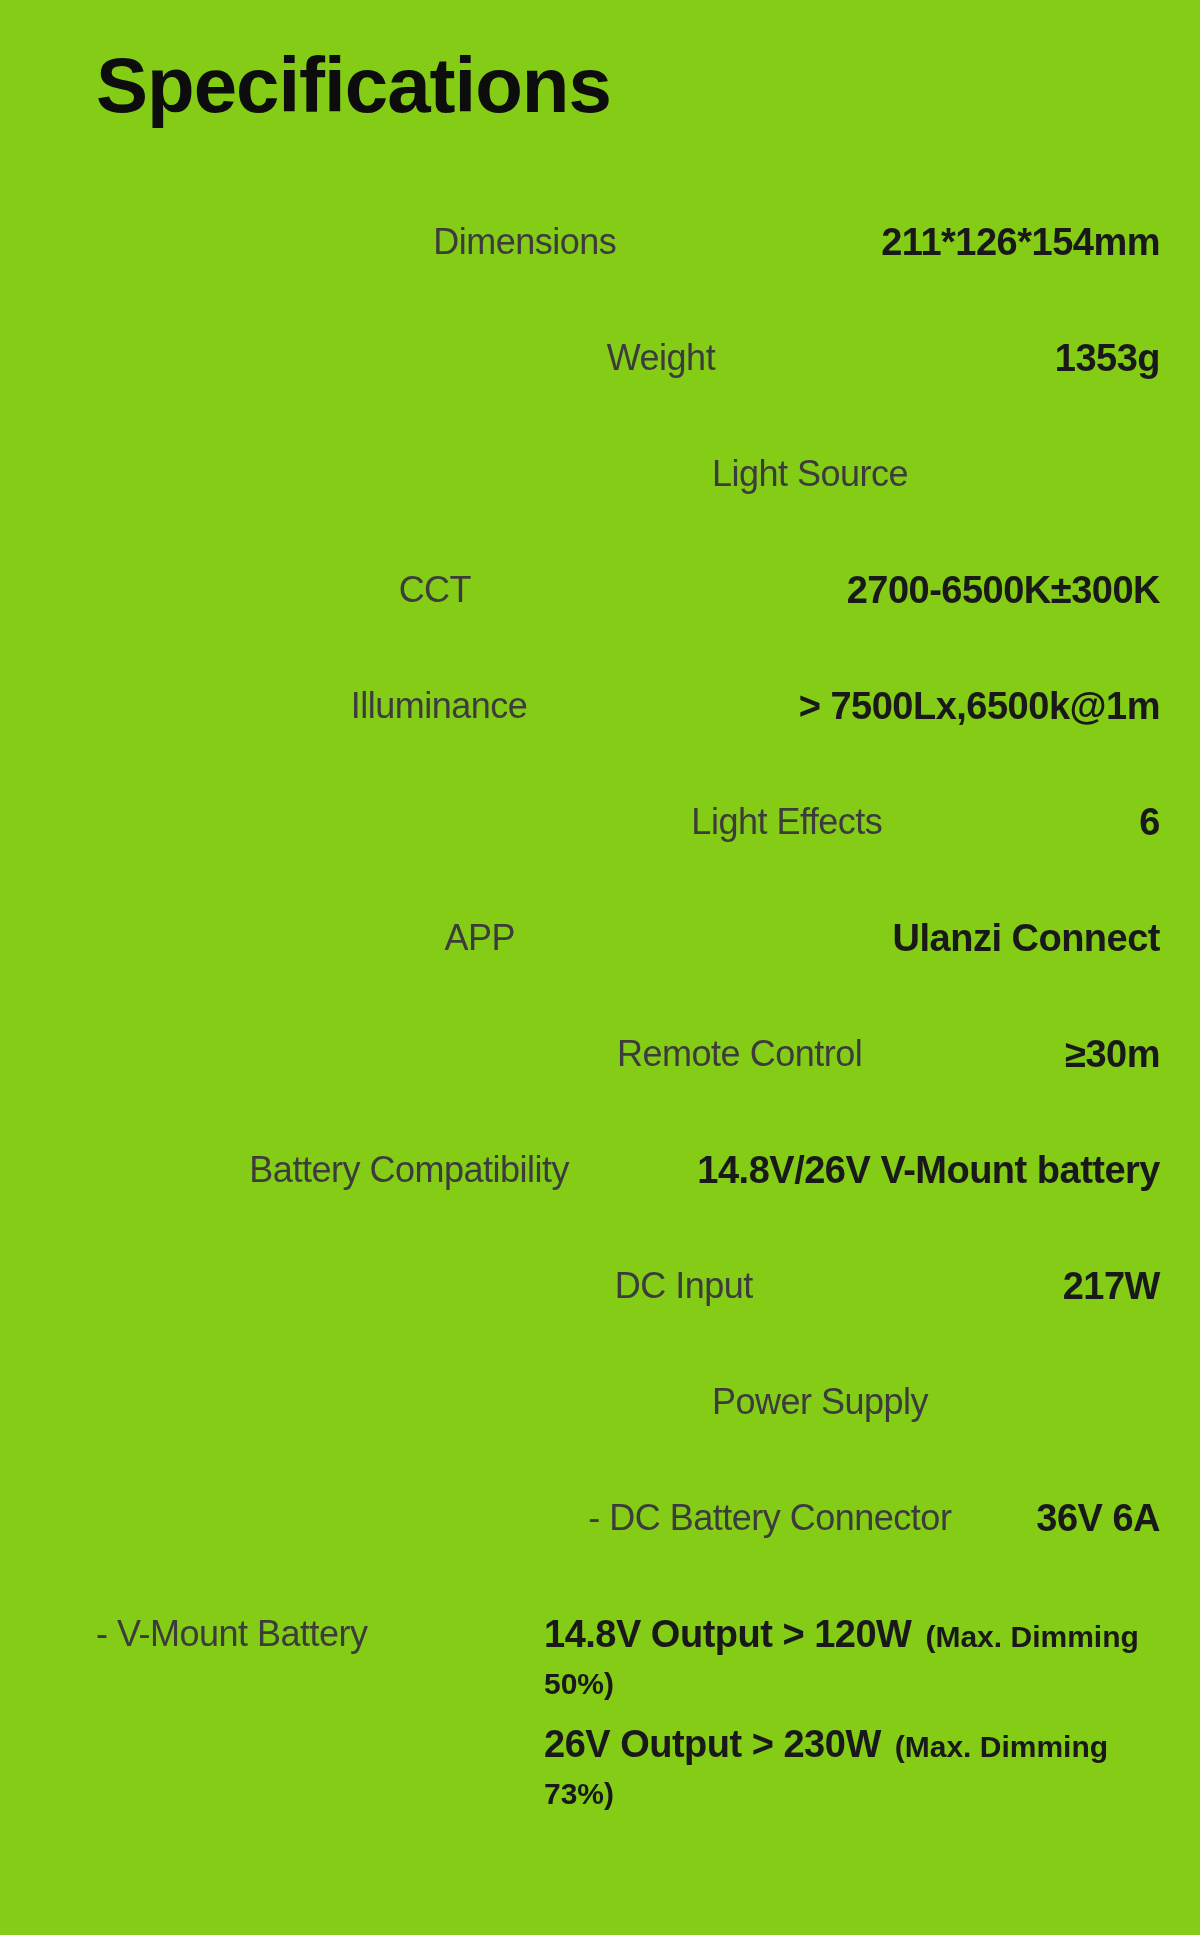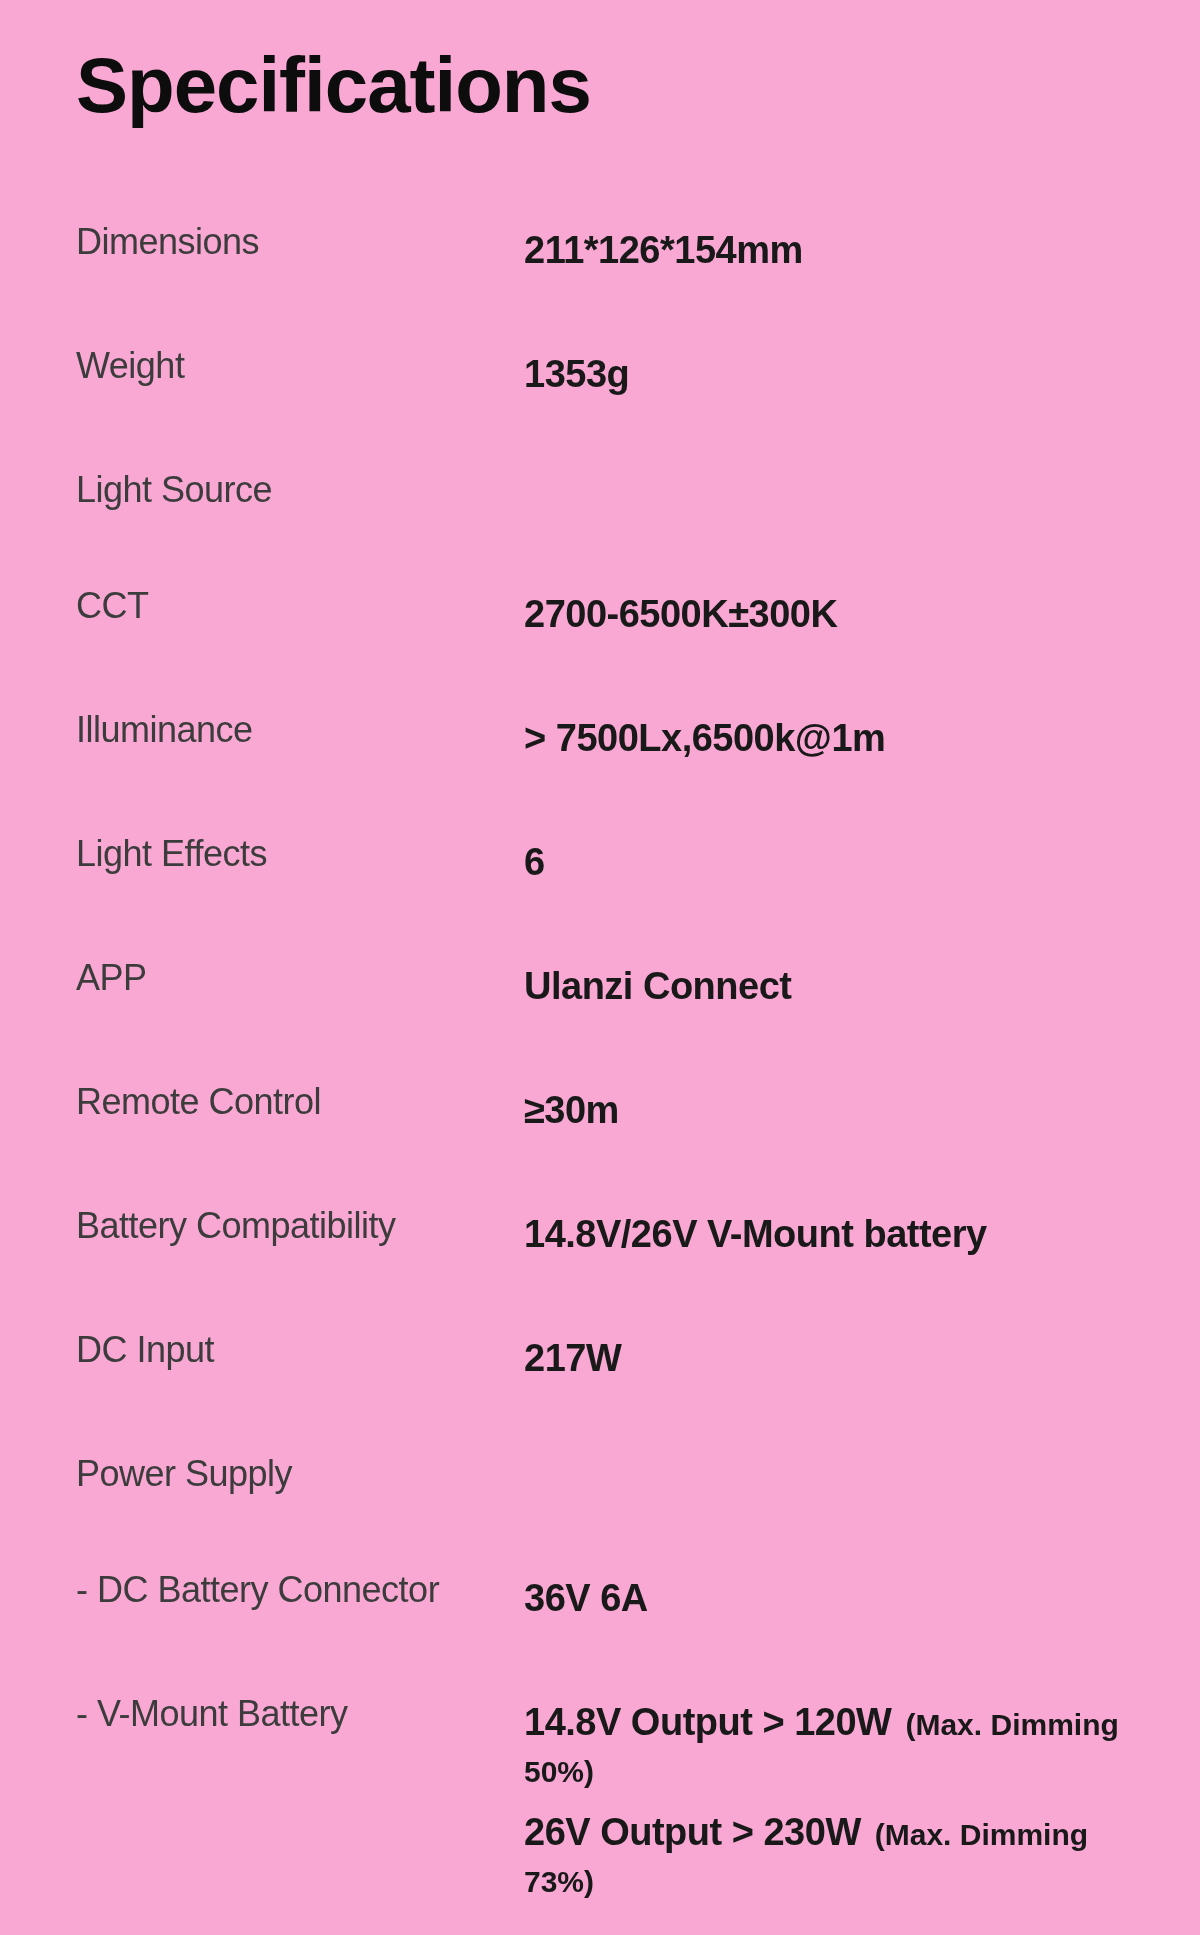--- a/index.html
+++ b/index.html
@@ -5,55 +5,55 @@
   * { margin: 0; padding: 0; box-sizing: border-box; }
   html, body {
     width: 1200px;
     background: #ffffff;
     font-family: "Liberation Sans", "DejaVu Sans", sans-serif;
   }
   .page {
     position: relative;
     width: 1200px;
     height: 1935px;
-    background: #f9a8d4;
+    background: #84cc16;
     overflow: hidden;
-    padding: 46px 40px 0 76px;
+    padding: 46px 40px 0 96px;
   }
   .page-title {
     font-size: 78px;
     font-weight: 700;
     line-height: 1;
     color: #0d0d0d;
     letter-spacing: -1px;
   }
   .spec-table {
     margin-top: 96px;
   }
   .spec-row {
     display: flex;
     align-items: flex-start;
     margin-bottom: 72px;
+    justify-content: flex-end;
   }
   .spec-label {
     width: 448px;
     flex-shrink: 0;
     font-size: 36px;
     font-weight: 400;
     line-height: 44px;
     color: #3c3c3c;
     letter-spacing: -0.5px;
   }
   .spec-value {
     font-size: 38px;
     font-weight: 700;
     line-height: 44px;
     color: #191919;
     letter-spacing: -0.5px;
-    margin-top: 8px;
   }
   .value-line + .value-line {
     margin-top: 16px;
   }
   .value-note {
     font-size: 30px;
     font-weight: 700;
     color: #191919;
     margin-left: 14px;
     letter-spacing: 0;

